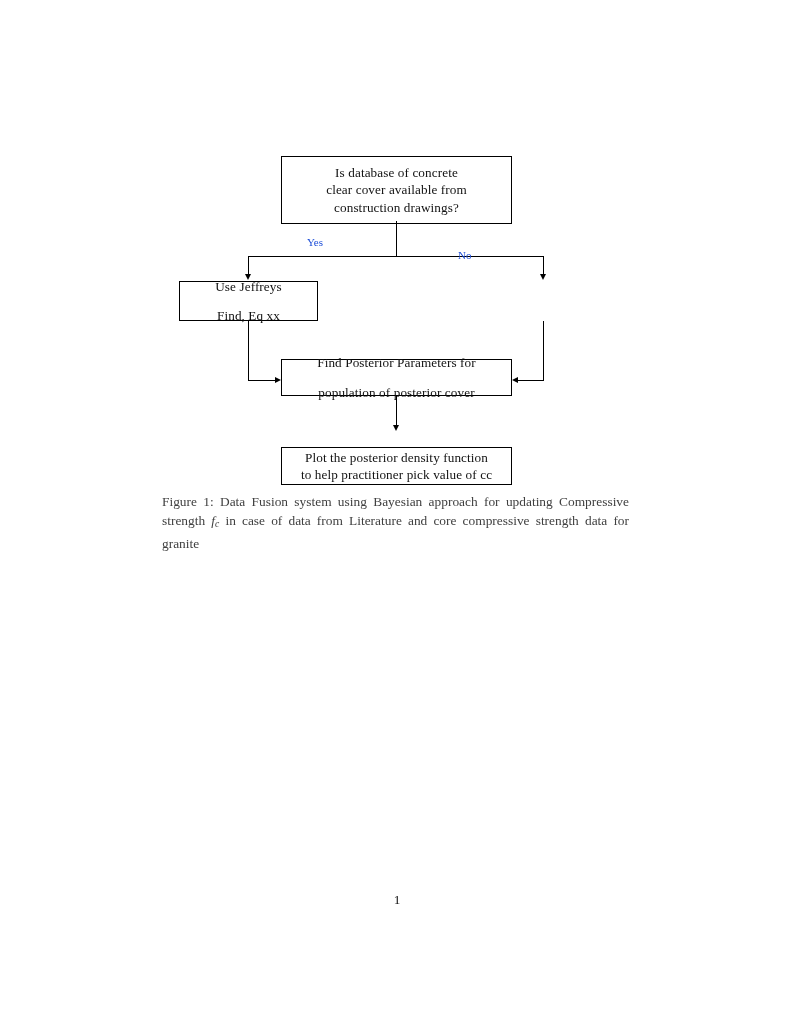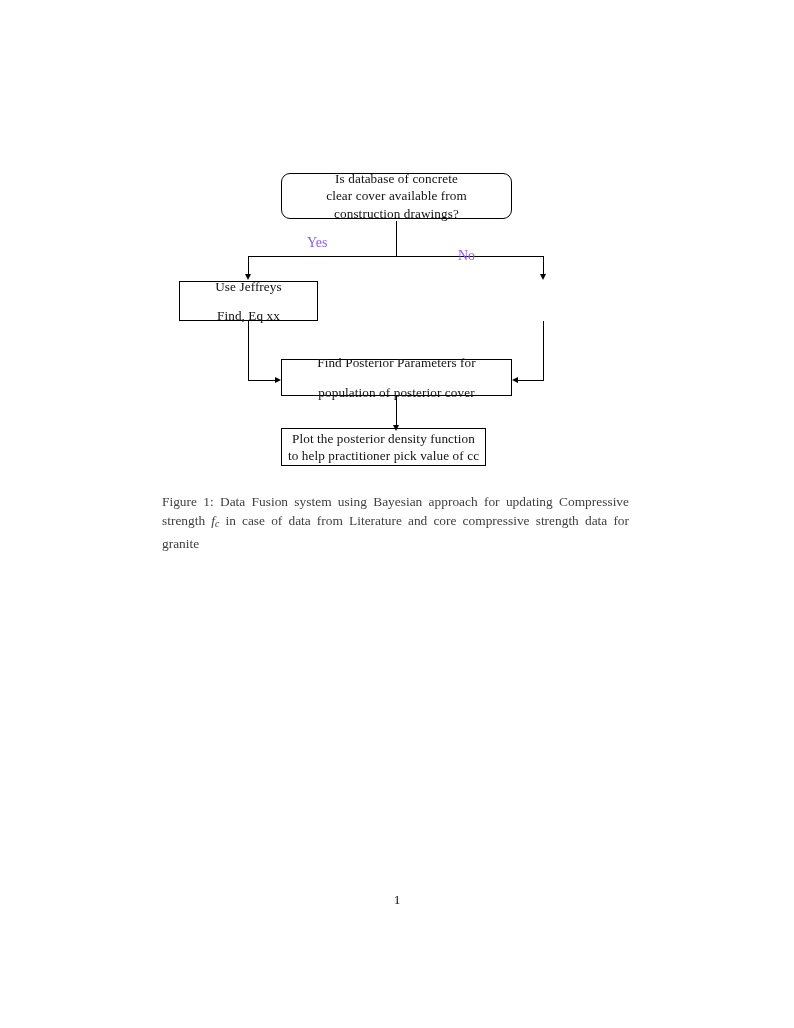--- a/index.html
+++ b/index.html
@@ -42,25 +42,25 @@
     justify-content: center;
     text-align: center;
     font-size: 13.2px;
     line-height: 17.5px;
     color: #111111;
     letter-spacing: 0.1px;
   }
   .node .ln { display: block; white-space: nowrap; }
 
   
-  #node-question { left: 281px;  top: 173px; width: 231px; height: 46px; border-radius: 9px; }
+  #node-question { left: 281px;  top: 156px; width: 231px; height: 68px; }
   #node-jeffreys  { left: 179px;  top: 281px; width: 139px; height: 40px; gap: 12px; }
   #node-conjugate { left: 473px;  top: 281px; width: 140px; height: 40px; }
   #node-posterior { left: 281px;  top: 359px; width: 231px; height: 37px; gap: 13px; }
-  #node-plot      { left: 281px;  top: 428px; width: 205px; height: 38px; align-items: center; }
+  #node-plot      { left: 281px;  top: 447px; width: 231px; height: 38px; align-items: center; }
 
   
   .ln-v, .ln-h {
     position: absolute;
     background: #000000;
   }
   .ln-v { width: 1px; }
   .ln-h { height: 1px; }
 
   
@@ -80,23 +80,23 @@
     border-left: 6px solid #000000;
   }
   .arrow-left {
     border-top: 3.5px solid transparent;
     border-bottom: 3.5px solid transparent;
     border-right: 6px solid #000000;
   }
 
   .edge-label {
     position: absolute;
-    font-size: 14px;
+    font-size: 11px;
     line-height: 15px;
-    color: #8b5cf6;
+    color: #1d4ed8;
     white-space: nowrap;
   }
 
   
   .caption {
     position: absolute;
     left: 162px;
     top: 492px;
     width: 467px;
     font-size: 13.4px;

